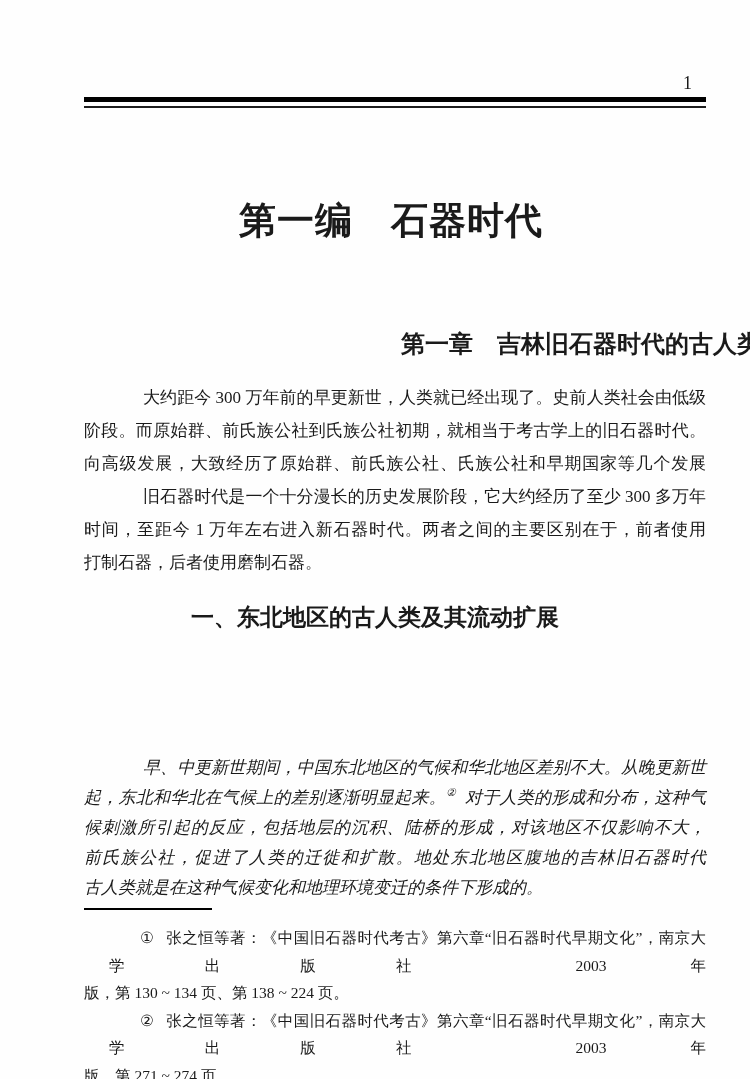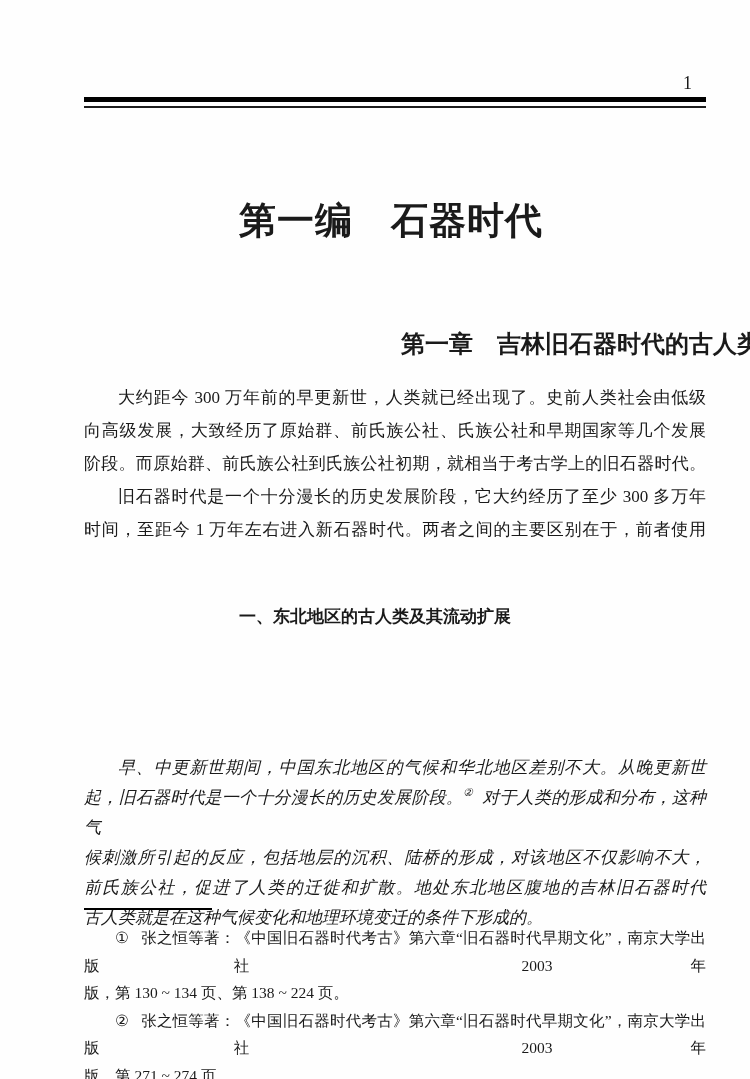--- a/index.html
+++ b/index.html
@@ -35,41 +35,41 @@
   }
   .chapter-title {
     position: absolute; top: 321px; left: 0; width: 750px;
     margin: 11px; text-align: right;
     font-family: "Liberation Sans", "DejaVu Sans", sans-serif;
     font-size: 24px; font-weight: bold; line-height: 1;
   }
   .section-heading {
     position: absolute; top: 608px; left: 0; width: 750px;
     margin: 0; text-align: center;
-    font-family: Liberation Serif, serif;
-    font-size: 17px; font-weight: bold; line-height: 1;
+    font-family: Liberation Mono, monospace;
+    font-size: 23px; font-weight: bold; line-height: 1;
   }
 
   .body-block {
     position: absolute; left: 84px; width: 622px;
     font-size: 17px; line-height: 33px;
   }
   .block-a { top: 381px; }
   .block-b { top: 654px; }
   .block-c { top: 753px; line-height: 30px; font-style: italic; }
 
   .line {
     text-align: justify;
     text-align-last: justify;
   }
   .line.short {
     text-align: left;
     text-align-last: left;
   }
-  .line.indent { text-indent: 2em; }
+  .line.indent { text-indent: 2em; margin-left: 25px; }
 
   sup.fnref {
     font-size: 11px; line-height: 0;
     vertical-align: super;
   }
   sup.fnref.mid { margin-right: 9px; }
 
   .fn-rule {
     position: absolute; top: 908px; left: 84px;
     width: 128px; height: 2px; background: #000;
@@ -88,32 +88,33 @@
   <div class="page-number">1</div>
   <div class="rule-thick"></div>
   <div class="rule-thin"></div>
 
   <h1 class="part-title">第一编　石器时代</h1>
 
   <h2 class="chapter-title">第一章　吉林旧石器时代的古人类</h2>
 
   <div class="body-block block-a">
     <div class="line indent">大约距今 300 万年前的早更新世，人类就已经出现了。史前人类社会由低级</div>
+    <div class="line">阶段。而原始群、前氏族公社到氏族公社初期，就相当于考古学上的旧石器时代。</div>
     <div class="line">向高级发展，大致经历了原始群、前氏族公社、氏族公社和早期国家等几个发展</div>
-    <div class="line">阶段。而原始群、前氏族公社到氏族公社初期，就相当于考古学上的旧石器时代。</div>
     <div class="line indent">旧石器时代是一个十分漫长的历史发展阶段，它大约经历了至少 300 多万年</div>
     <div class="line">时间，至距今 1 万年左右进入新石器时代。两者之间的主要区别在于，前者使用</div>
+    <div class="line short">打制石器，后者使用磨制石器。</div>
   </div>
 
   <h3 class="section-heading">一、东北地区的古人类及其流动扩展</h3>
 
 
   <div class="body-block block-c">
     <div class="line indent">早、中更新世期间，中国东北地区的气候和华北地区差别不大。从晚更新世</div>
-    <div class="line"><span>起，旧石器时代是一个十分漫长的历史发展阶段。</span><sup class="fnref mid">②</sup><span>对于人类的形成和分布，这种气</span></div>
+    <div class="line"><span>起，东北和华北在气候上的差别逐渐明显起来。</span><sup class="fnref mid">②</sup><span>对于人类的形成和分布，这种气</span></div>
     <div class="line">候刺激所引起的反应，包括地层的沉积、陆桥的形成，对该地区不仅影响不大，</div>
     <div class="line">前氏族公社，促进了人类的迁徙和扩散。地处东北地区腹地的吉林旧石器时代</div>
     <div class="line short">古人类就是在这种气候变化和地理环境变迁的条件下形成的。</div>
   </div>
 
   <div class="fn-rule"></div>
 
   <div class="footnotes">
     <div class="line indent"><span class="fn-marker">①</span><span>张之恒等著：《中国旧石器时代考古》第六章“旧石器时代早期文化”，南京大学出版社 2003 年</span></div>
     <div class="line short">版，第 130 ~ 134 页、第 138 ~ 224 页。</div>

